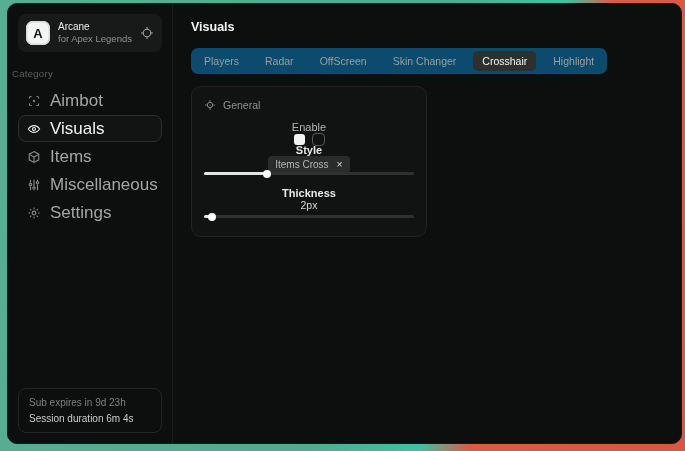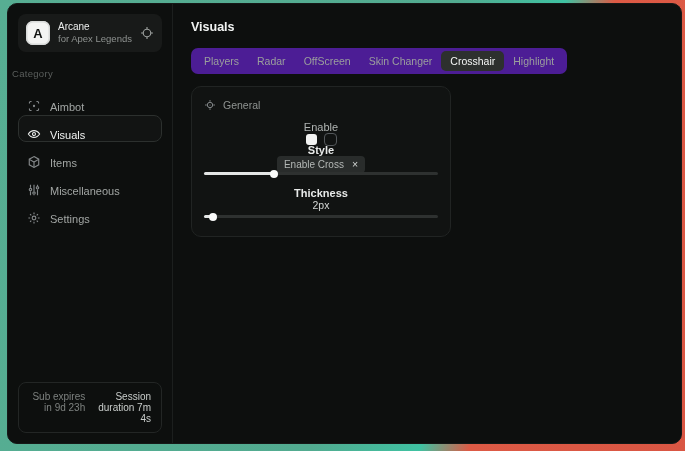--- a/index.html
+++ b/index.html
@@ -29,50 +29,50 @@
   }
   .brand-text { flex:1; line-height:1.15; }
   .brand-title { font-size:10px; font-weight:400; color:#eceeed; }
   .brand-sub { font-size:9.5px; color:#8f9391; margin-top:1px; }
   .brand-action { color:#9b9f9d; display:flex; cursor:pointer; }
 
   .category { margin:16px 16px 8px 4px; font-size:9.5px; color:#5b5f5d; letter-spacing:.3px; }
 
   .nav { display:flex; flex-direction:column; gap:1px; padding:0 10px; }
   .nav-item {
-    display:flex; align-items:flex-end; gap:9px; height:27px; padding:0 8px;
-    border-radius:8px; color:#a2a6a4; font-size:11px; cursor:pointer;
+    display:flex; align-items:center; gap:9px; height:27px; padding:0 8px;
+    border-radius:8px; color:#a2a6a4; font-size:17px; cursor:pointer;
     border:1px solid transparent;
   }
   .nav-item .ic { display:flex; color:#85898b; }
   .nav-item.active { background:#121413; border-color:#2c302e; color:#f1f3f2; }
   .nav-item.active .ic { color:#e9ebea; }
 
   .spacer { flex:1; }
 
   .footer-card {
     margin:0 10px 10px 10px; border:1px solid #232625; border-radius:8px;
-    padding:8px 10px; display:flex; flex-direction:row; gap:5px;text-align:right;
+    padding:8px 10px; display:flex; flex-direction:column; gap:5px;
   }
   .footer-line1 { font-size:10px; color:#7d817f; }
   .footer-line2 { font-size:10px; color:#c9cdcb; }
 
   
   .main { flex:1; padding:16px 0 0 18px; }
   .page-title { font-size:12.5px; font-weight:700; color:#f2f4f3; }
 
   .tabbar {
-    margin-top:14px; display:inline-flex; align-items:center; gap:0;
-    background:#4c1d95; border-radius:7px; padding:3px 4px;
+    margin-top:14px; display:inline-flex; align-items:center; gap:8px;
+    background:#0c4a6e; border-radius:7px; padding:3px 4px;
   }
   .tab { font-size:10.5px; color:#9b9f9d; padding:4px 9px; border-radius:5px; cursor:pointer; white-space:nowrap; }
   .tab.active { background:#2d302e; color:#f4f6f5; }
 
   .panel {
-    margin-top:12px; width:260px; background:#111312; border:1px solid #212423;
+    margin-top:12px; width:236px; background:#111312; border:1px solid #212423;
     border-radius:10px; padding:10px 12px 6px 12px;
   }
   .panel-header { display:flex; align-items:center; gap:7px; margin:2px 0 10px 0; color:#8f9391; }
   .panel-title { font-size:10.5px; }
   .panel-header .ic { display:flex; color:#85898b; }
 
   .row { display:flex; align-items:center; justify-content:space-between; height:23px;flex-direction:column; }
   .lbl-dim { font-size:11px; color:#b0b4b2; }
   .lbl { font-size:11px; font-weight:600; color:#e8eae9; }
   .val { font-size:10.5px; color:#d4d7d5; }
@@ -175,21 +175,21 @@
             </svg>
           </span>
           <span>Settings</span>
         </div>
       </div>
 
       <div class="spacer"></div>
 
       <div class="footer-card">
         <div class="footer-line1">Sub expires in 9d 23h</div>
-        <div class="footer-line2">Session duration 7m 4s</div>
+        <div class="footer-line2">Session duration 6m 4s</div>
       </div>
     </div>
 
     <div class="main">
       <div class="page-title">Visuals</div>
 
       <div class="tabbar">
         <div class="tab">Players</div>
         <div class="tab">Radar</div>
         <div class="tab">OffScreen</div>
@@ -214,21 +214,21 @@
           <span class="lbl-dim">Enable</span>
           <span class="enable-controls">
             <span class="swatch"></span>
             <span class="checkbox"></span>
           </span>
         </div>
 
         <div class="row">
           <span class="lbl">Style</span>
           <span class="tag">
-            <span class="tag-text">Enable Cross</span>
+            <span class="tag-text">Items Cross</span>
             <span class="tag-x">×</span>
           </span>
         </div>
 
         <div class="slider size">
           <span class="fill"></span>
           <span class="thumb"></span>
         </div>
 
         <div class="row">

